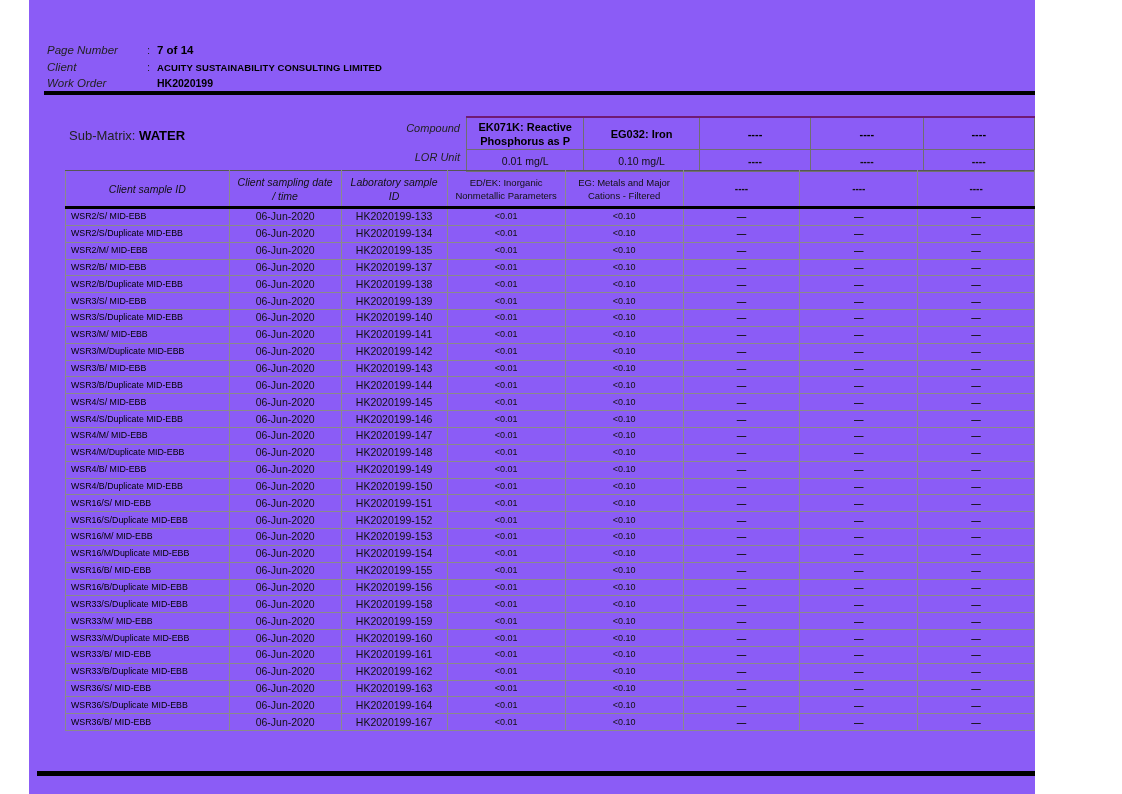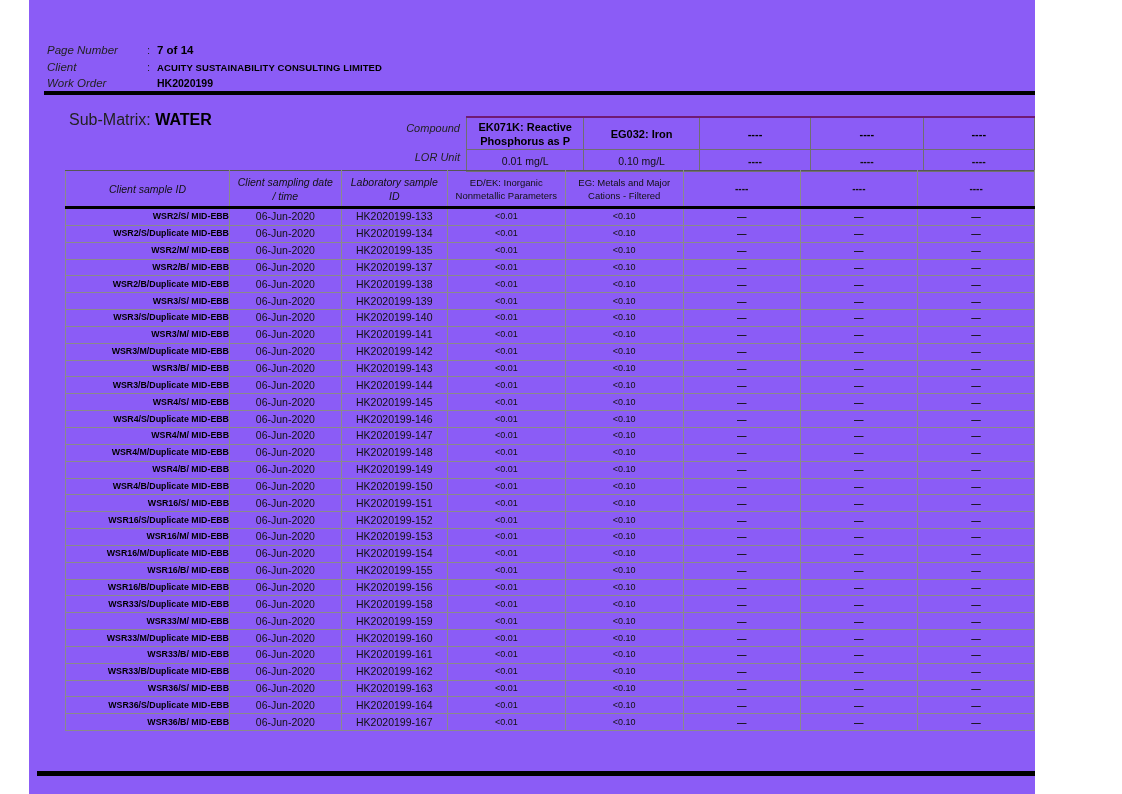--- a/index.html
+++ b/index.html
@@ -14,21 +14,21 @@
   .hdr-value{font-weight:bold;color:#000;}
   .v-page{font-size:11.5px;}
   .v-client{font-size:9.5px;letter-spacing:.1px;}
   .v-order{font-size:10.5px;}
   .rule{position:absolute;background:#000;}
   .rule-top{left:15px;top:91px;width:1095px;height:3.5px;}
   .rule-bottom{left:8px;top:771px;width:1102px;height:4.5px;}
   
   .logo{position:absolute;left:996px;top:6px;width:96px;height:84px;}
   
-  .sub-matrix{position:absolute;left:40px;top:111px;font-size:16px;color:#222;}
+  .sub-matrix{position:absolute;left:40px;top:128px;font-size:13px;color:#222;}
   .sub-matrix b{font-weight:bold;color:#000;}
   .flabel{position:absolute;width:200px;text-align:right;font-style:italic;font-size:11px;color:#222;}
   .flabel-compound{left:231px;top:122px;}
   .flabel-lor{left:231px;top:151px;}
   
   table{border-collapse:collapse;table-layout:fixed;}
   .compound-table{position:absolute;left:437px;top:116px;border-top:2px solid #701a75;}
   .compound-table th,.compound-table td{
     border:1px solid #6f6f6f;text-align:center;vertical-align:middle;padding:0 3px;
     overflow:hidden;
@@ -44,21 +44,21 @@
   .main-table thead th{
     height:35px;border-bottom:3px solid #000;border-top:1px solid #555;
     font-weight:normal;font-style:italic;font-size:10.5px;line-height:14px;
     text-align:center;white-space:pre-line;
   }
   .main-table thead th.h-sample{text-align:center;padding-left:0;}
   .main-table thead th.h-method{font-style:normal;font-size:9.5px;line-height:13px;}
   .main-table thead th.h-method.dash-h{font-weight:bold;font-size:10px;}
   .main-table tbody td{height:15.85px;line-height:15px;font-size:10.5px;text-align:center;}
   .main-table tbody td.c-sample{
-    text-align:right;padding-left:5px;font-weight:bold;font-size:8.8px;letter-spacing:0;color:#000;
+    text-align:left;padding-left:5px;font-weight:normal;font-size:8.8px;letter-spacing:0;color:#000;
   }
   .main-table tbody td.c-val{font-size:9px;}
   .main-table tbody td.c-val.dash{font-weight:bold;font-size:9.5px;}
 </style>
 </head>
 <body>
 
 <div class="page">
 
   <div class="hdr-row" style="top:40px;">

